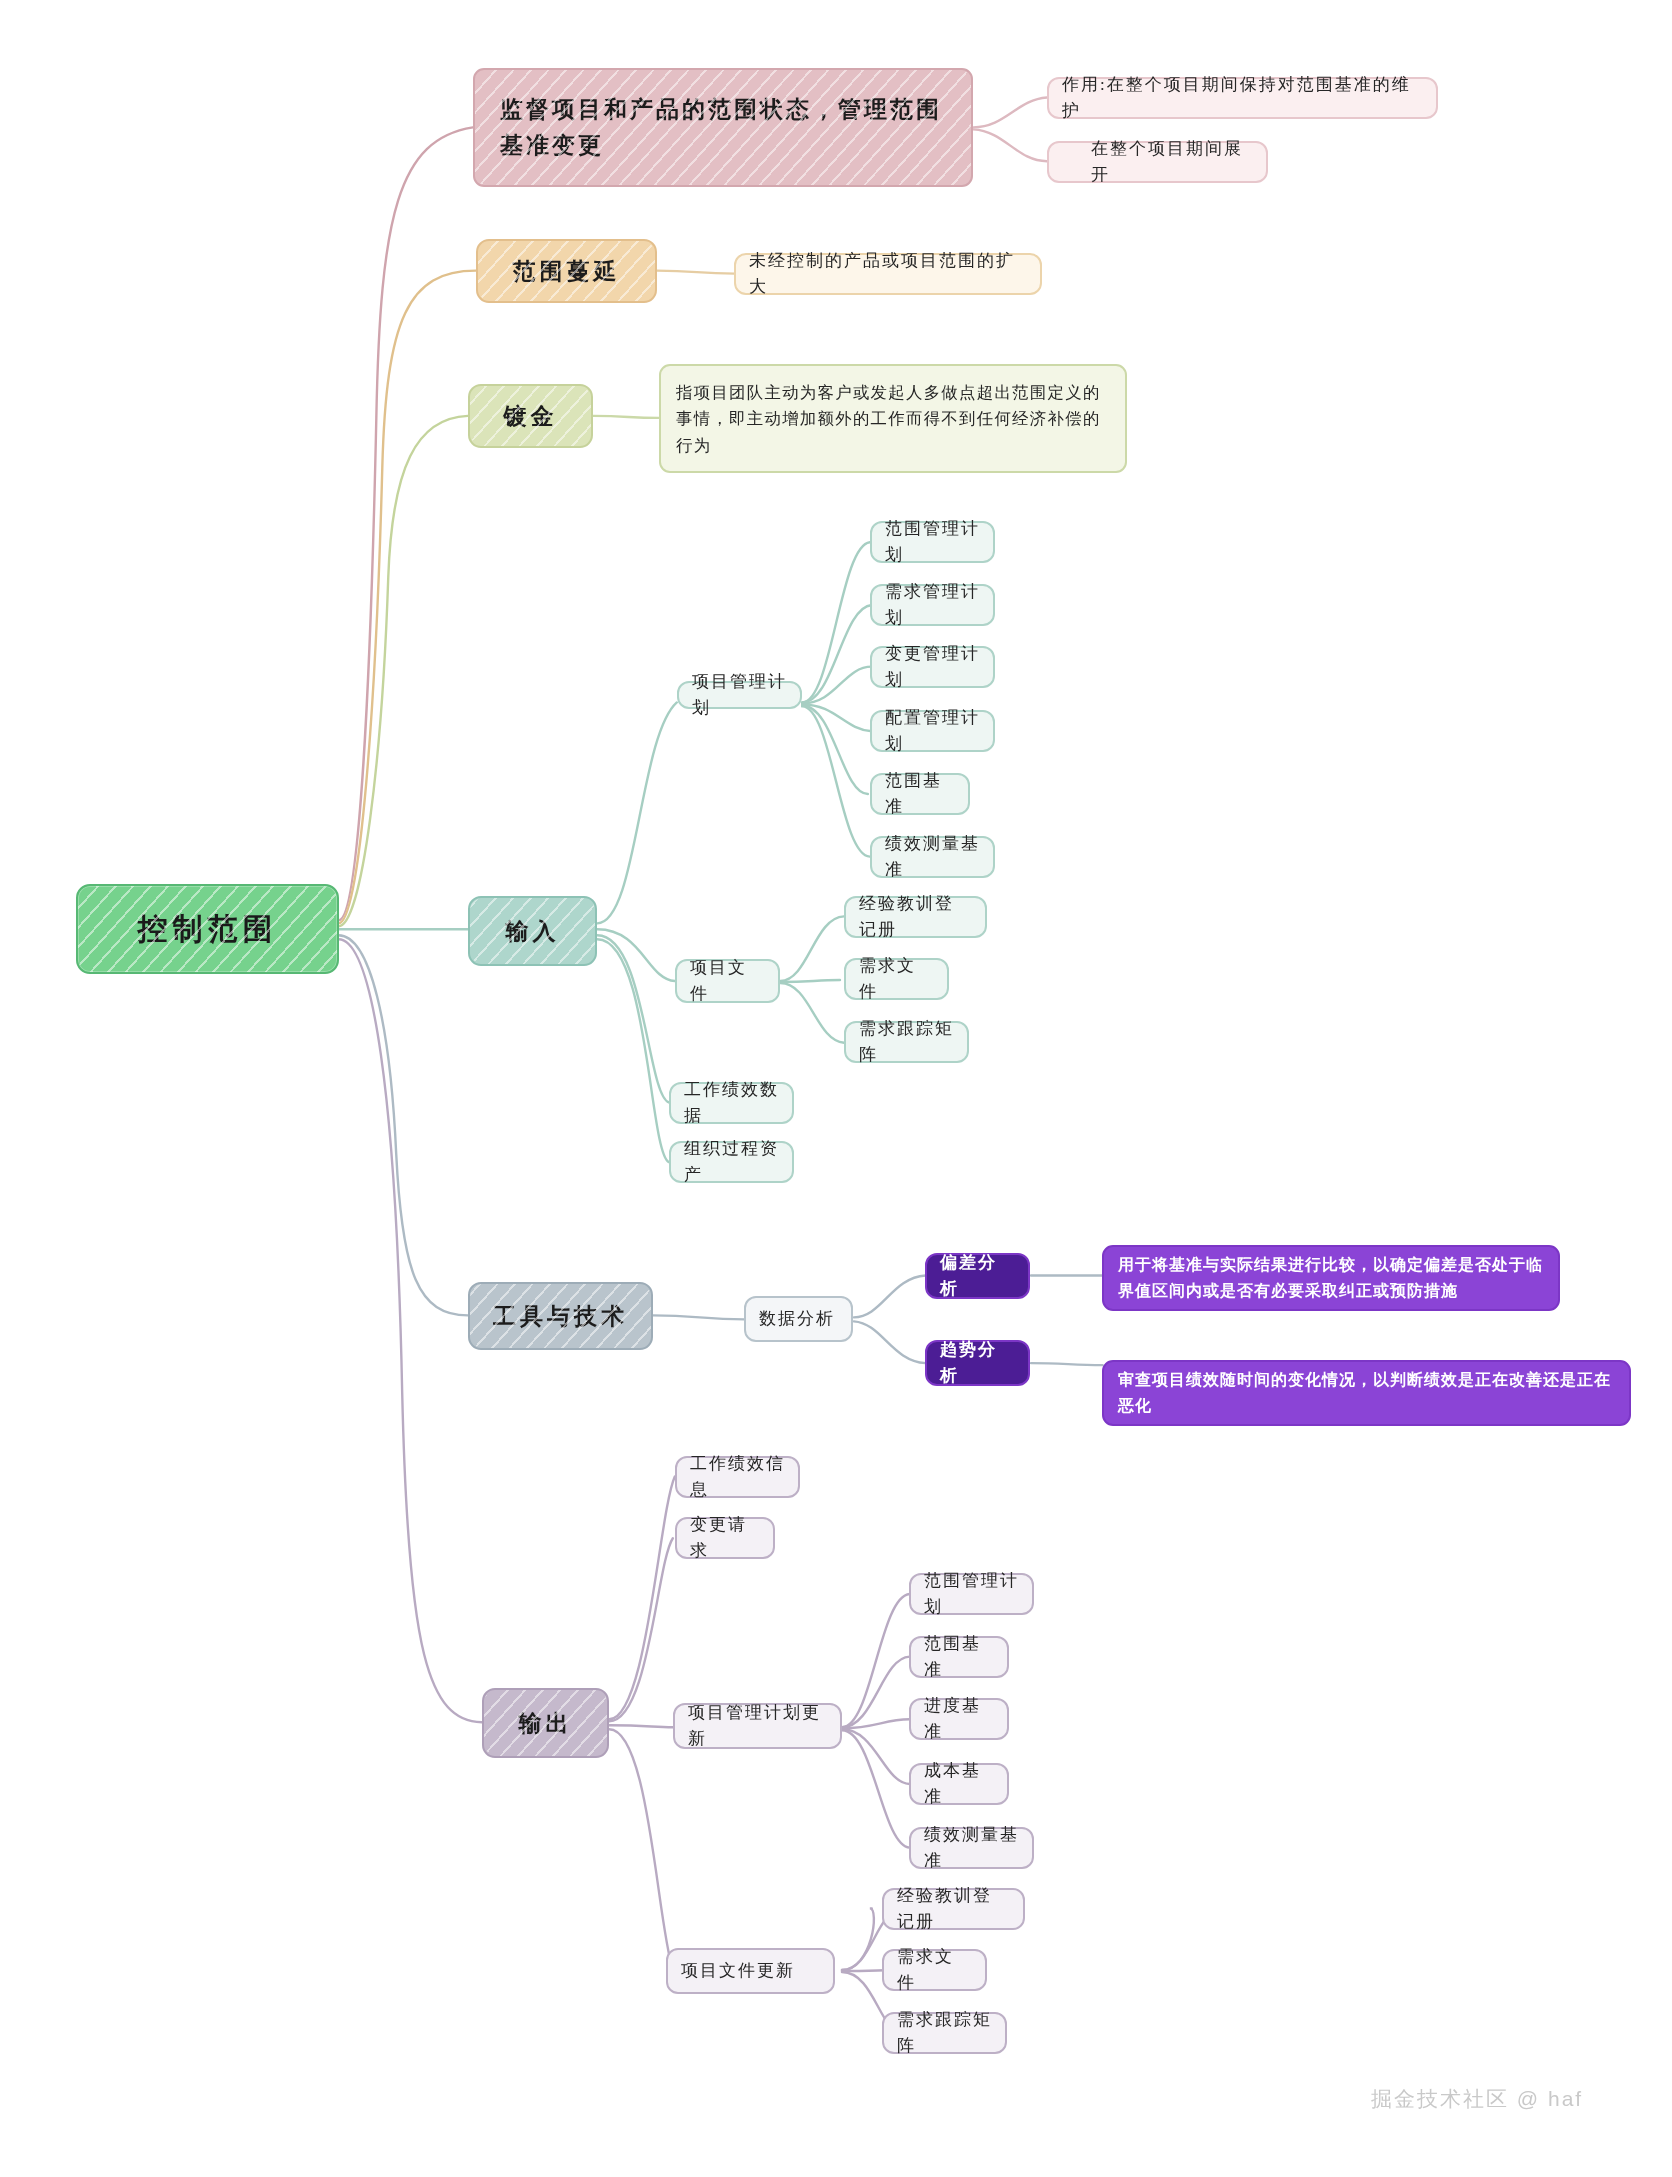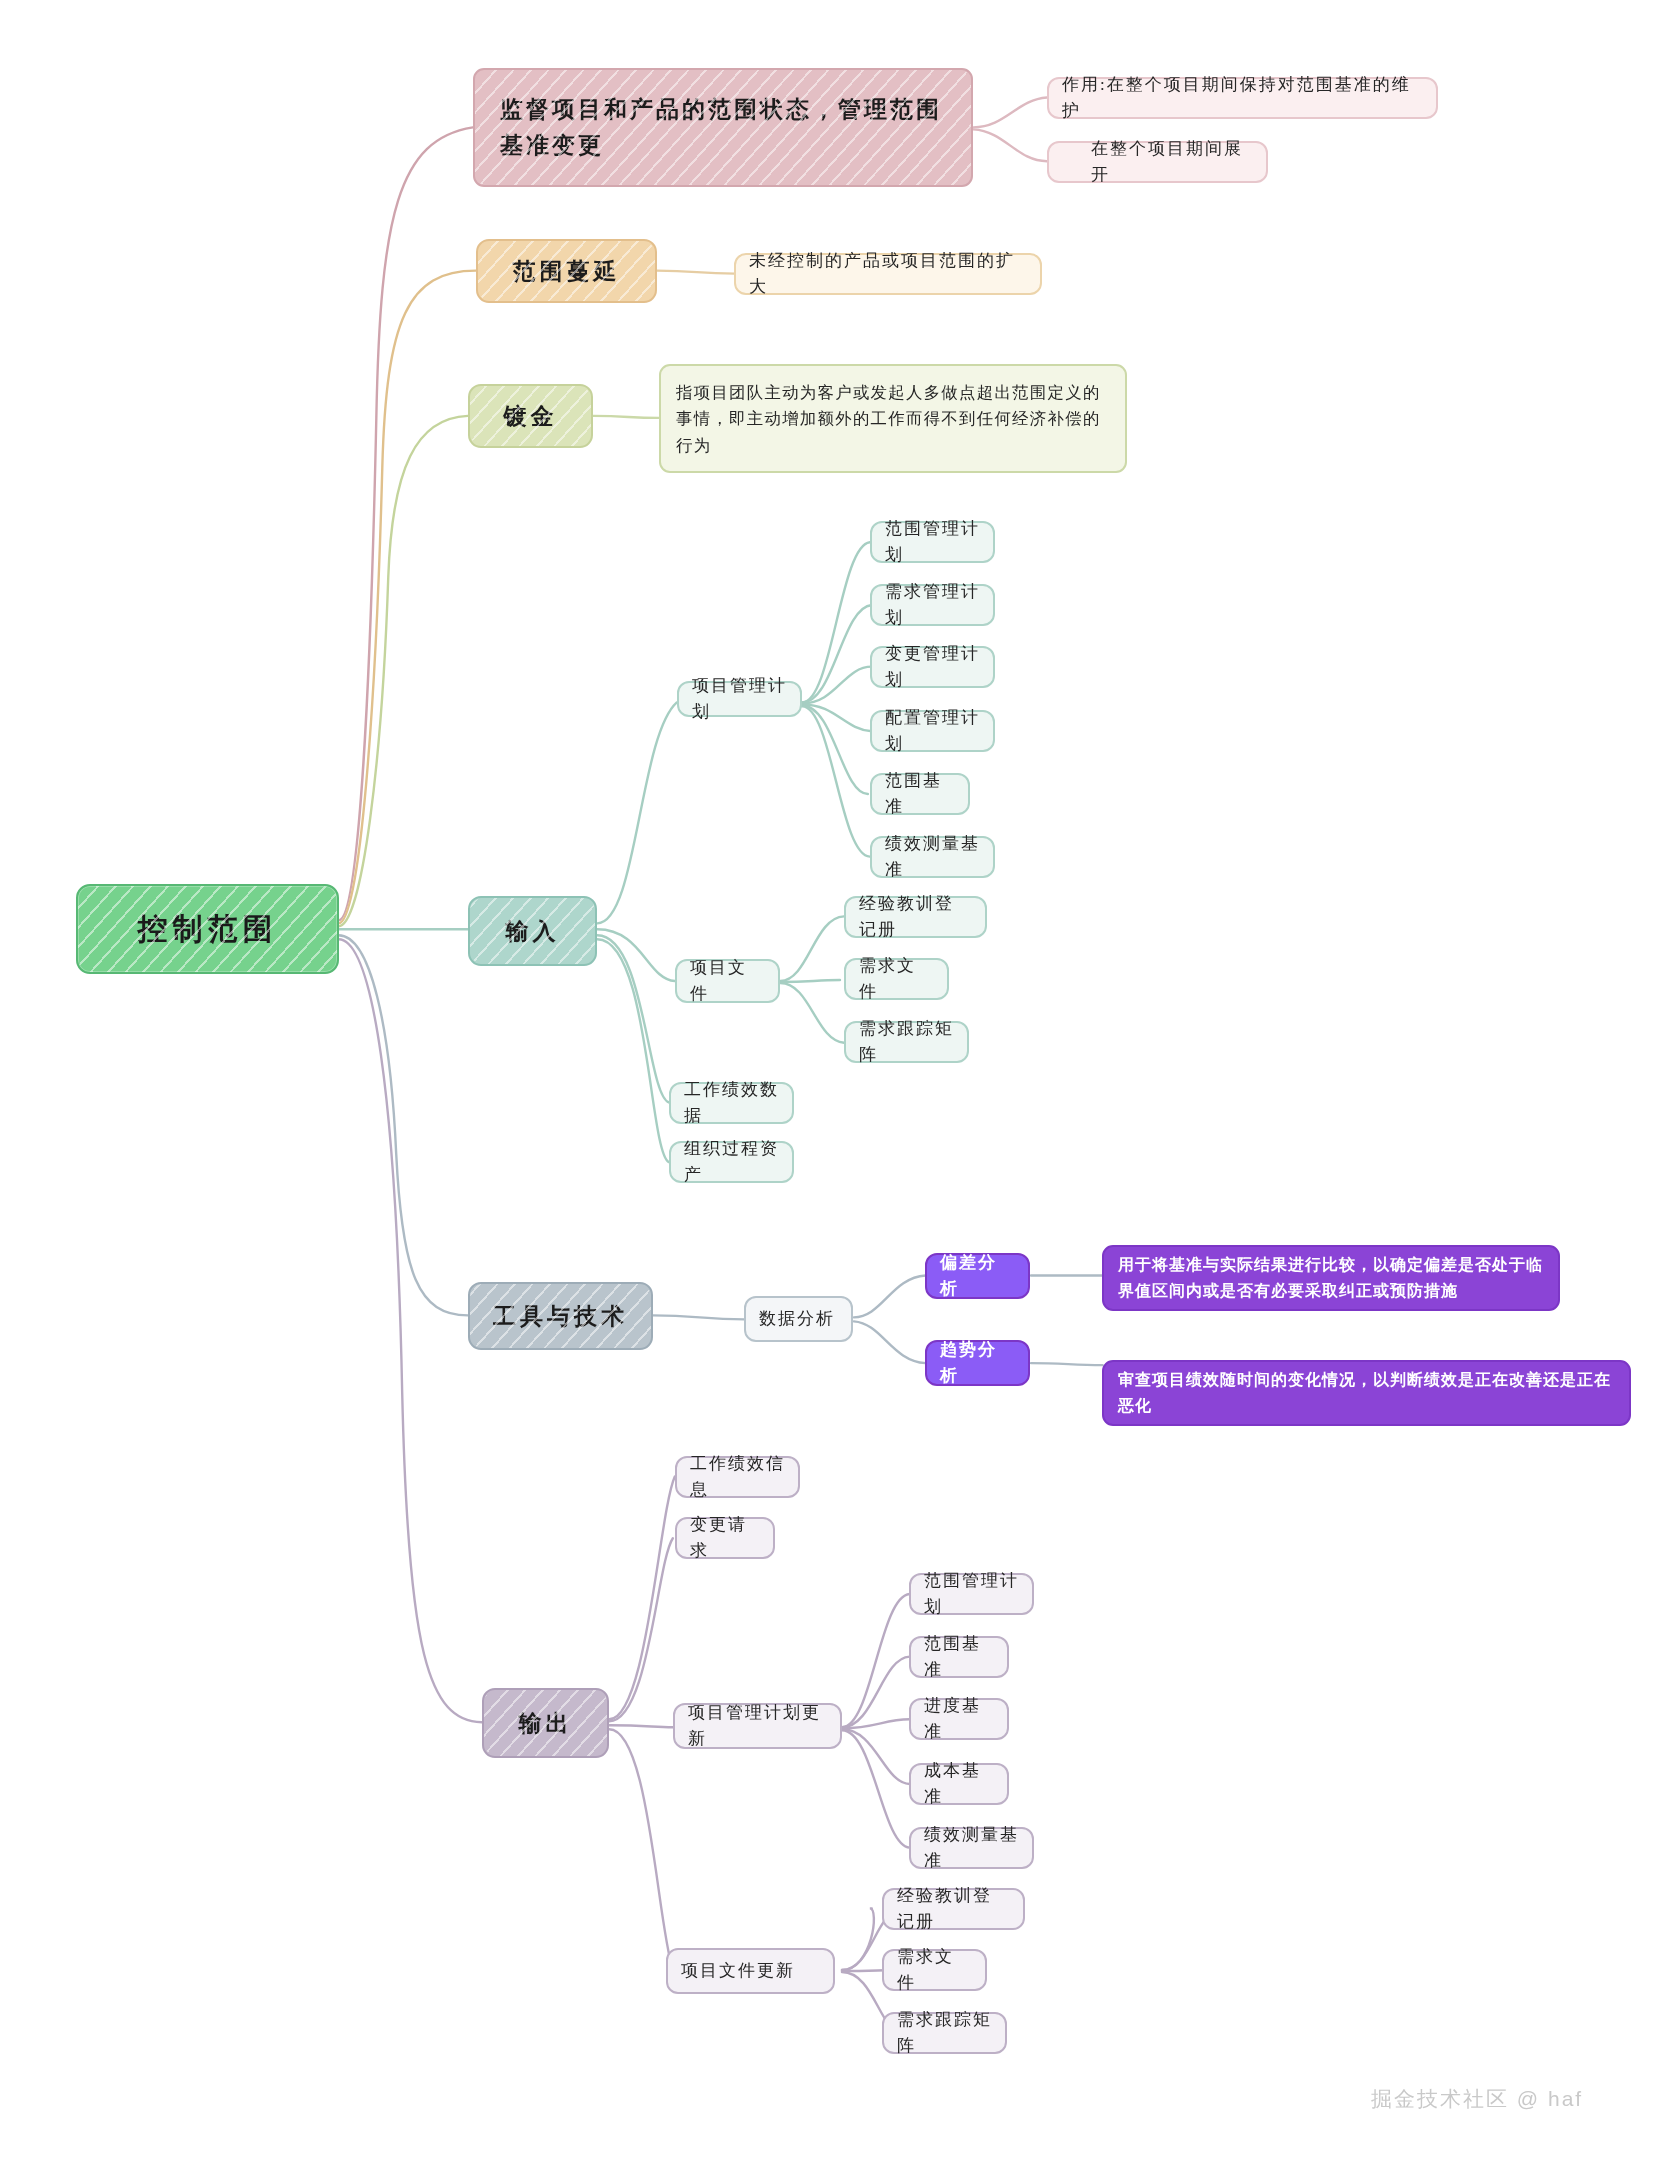--- a/index.html
+++ b/index.html
@@ -92,21 +92,21 @@
   }
   .leaf-pink  { background:#fbeff0; border:2px solid #e7c7cc;font-family:Liberation Serif, serif; }
   .leaf-org   { background:#fdf6ea; border:2px solid #ecd4ab; }
   .leaf-olive { background:#f3f6e6; border:2px solid #ccd9a8; }
   .leaf-teal  { background:#eef6f3; border:2px solid #aed3c8; }
   .leaf-slate { background:#f4f6f8; border:2px solid #b7c3cb;text-align:center; }
   .leaf-lav   { background:#f4f1f6; border:2px solid #bdb0c6; }
 
   
   .n-purple {
-    background: #8b5cf6;
+    background: #4c1d95;
     border: 2px solid #7c36c6;
     border-radius: 12px;
     color: #ffffff;
     font-weight: 700;
     font-size: 17px;
     letter-spacing: 2px;
     padding: 12px 13px;
   }
   .n-purple-desc {
     background: #8b44d6;
@@ -241,21 +241,21 @@
   </div>
 
   <div class="node n-leaf leaf-olive n-desc" style="left:659px; top:364px; width:468px; height:109px;">
     <span>指项目团队主动为客户或发起人多做点超出范围定义的事情，即主动增加额外的工作而得不到任何经济补偿的行为</span>
   </div>
 
   <div class="node n-big big-teal hatch" style="left:468px; top:896px; width:129px; height:70px;">
     <span>输入</span>
   </div>
 
-  <div class="node n-leaf leaf-teal" style="left:677px; top:681px; width:125px; height:36px;font-family:Liberation Serif, serif;">
+  <div class="node n-leaf leaf-teal" style="left:677px; top:681px; width:125px; height:28px;font-family:Liberation Serif, serif;">
     <span>项目管理计划</span>
   </div>
 
   <div class="node n-leaf leaf-teal" style="left:870px; top:521px; width:125px; height:42px;">
     <span>范围管理计划</span>
   </div>
   <div class="node n-leaf leaf-teal" style="left:870px; top:584px; width:125px; height:42px;">
     <span>需求管理计划</span>
   </div>
   <div class="node n-leaf leaf-teal" style="left:870px; top:646px; width:125px; height:42px;">

